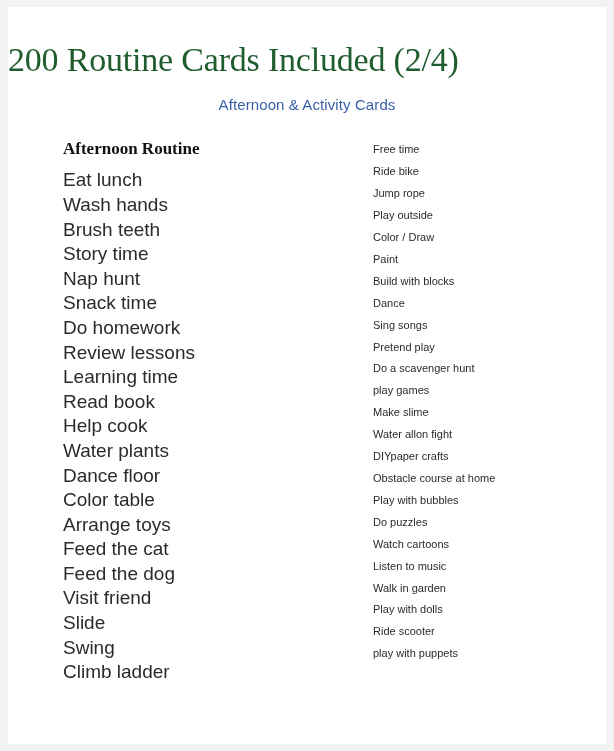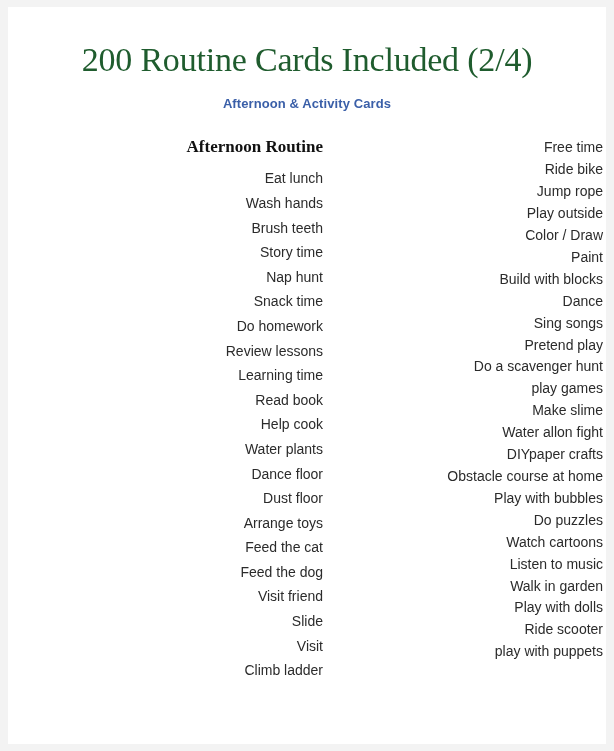--- a/index.html
+++ b/index.html
@@ -20,77 +20,74 @@
     width: 598px;
     height: 737px;
     background: #ffffff;
     box-sizing: border-box;
     overflow: hidden;
   }
   .title {
     font-family: "Liberation Serif", serif;
     font-size: 34px;
     color: #1f5c2e;
-    text-align: center;
     margin: 34px 0 0 0;
     font-weight: 400;
     letter-spacing: -0.2px;
     line-height: 1.1;
   }
   .subtitle {
     font-family: "Liberation Sans", sans-serif;
-    font-size: 13px;
-    font-weight: bold;
+    font-size: 15px;
+    font-weight: normal;
     color: #3a5fa8;
     text-align: center;
     margin: 18px 0 0 0;
     letter-spacing: 0.1px;
   }
   .columns {
     position: relative;
     margin-top: 26px;
     height: 560px;
   }
   .col {
     position: absolute;
     top: 0;
   }
   .col-left {
     left: 55px;
     width: 260px;
-    text-align: right;
   }
   .col-right {
     left: 365px;
     width: 230px;
   }
   .col-head {
     font-family: "Liberation Serif", serif;
     font-weight: bold;
     font-size: 17px;
     color: #111111;
     margin-bottom: 9px;
     white-space: nowrap;
   }
   ul.items {
     list-style: none;
     margin: 0;
     padding: 0;
   }
   ul.items li {
     font-family: "Liberation Sans", sans-serif;
-    font-size: 14px;
+    font-size: 19px;
     color: #2b2b2b;
     line-height: 24.6px;
     white-space: nowrap;
   }
   .col-right ul.items li {
-    font-size: 14px;
+    font-size: 11px;
     line-height: 21.9px;
-    text-align: right;
   }
 </style>
 </head>
 <body>
 
 <div class="page">
 
   <h1 class="title">200 Routine Cards Included (2/4)</h1>
   <h2 class="subtitle">Afternoon &amp; Activity Cards</h2>
 
@@ -105,27 +102,27 @@
         <li>Story time</li>
         <li>Nap hunt</li>
         <li>Snack time</li>
         <li>Do homework</li>
         <li>Review lessons</li>
         <li>Learning time</li>
         <li>Read book</li>
         <li>Help cook</li>
         <li>Water plants</li>
         <li>Dance floor</li>
-        <li>Dust floor</li>
+        <li>Color table</li>
         <li>Arrange toys</li>
         <li>Feed the cat</li>
         <li>Feed the dog</li>
         <li>Visit friend</li>
         <li>Slide</li>
-        <li>Visit</li>
+        <li>Swing</li>
         <li>Climb ladder</li>
       </ul>
     </div>
 
     <div class="col col-right">
       <ul class="items">
         <li>Free time</li>
         <li>Ride bike</li>
         <li>Jump rope</li>
         <li>Play outside</li>

